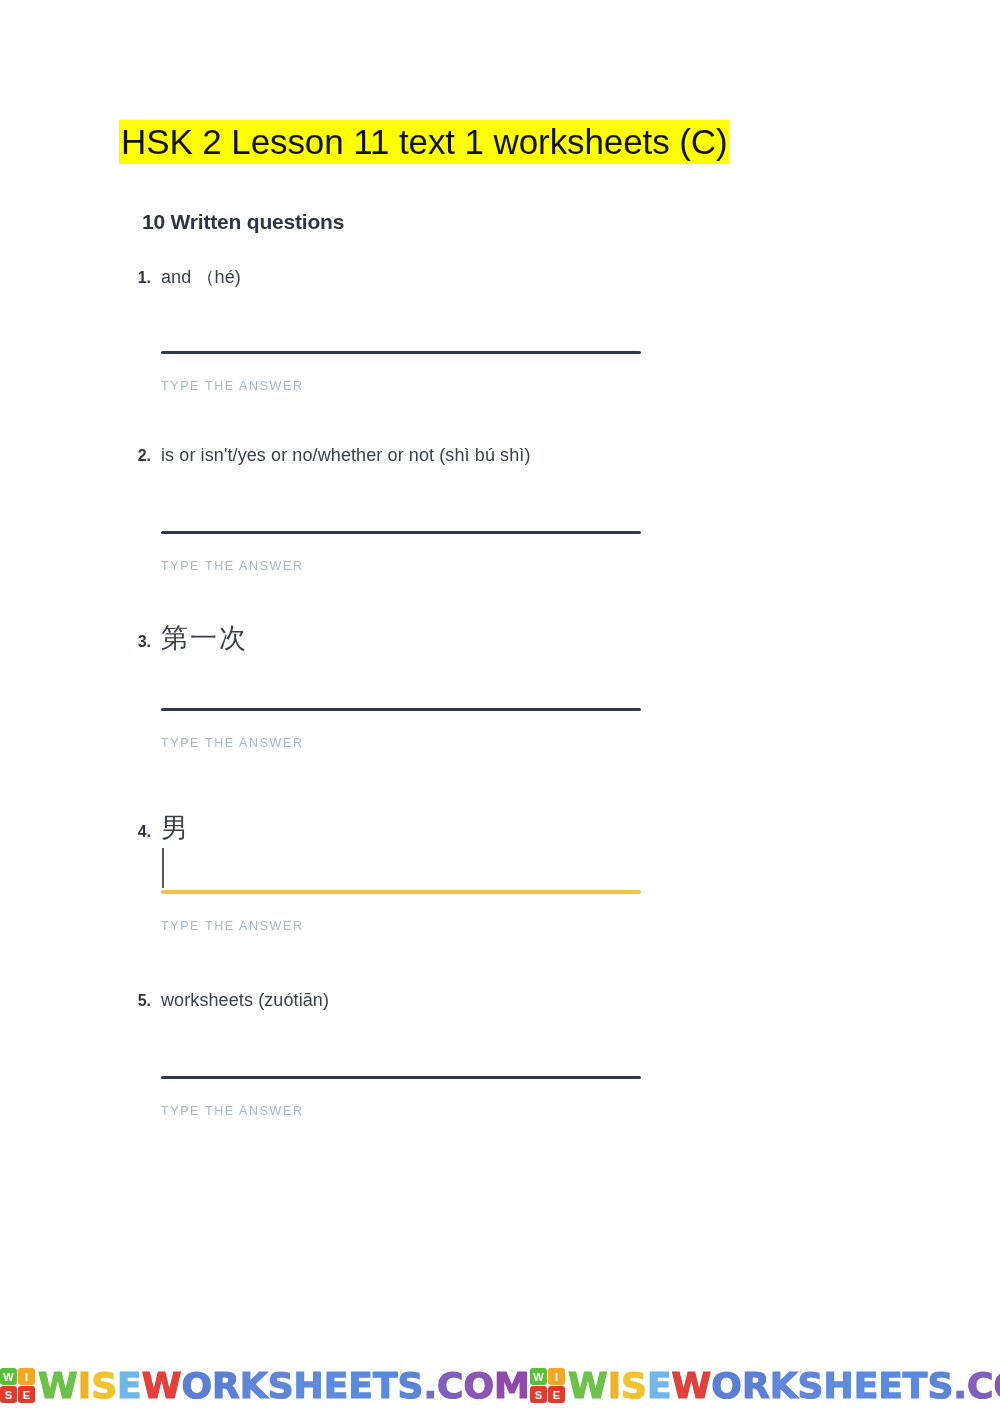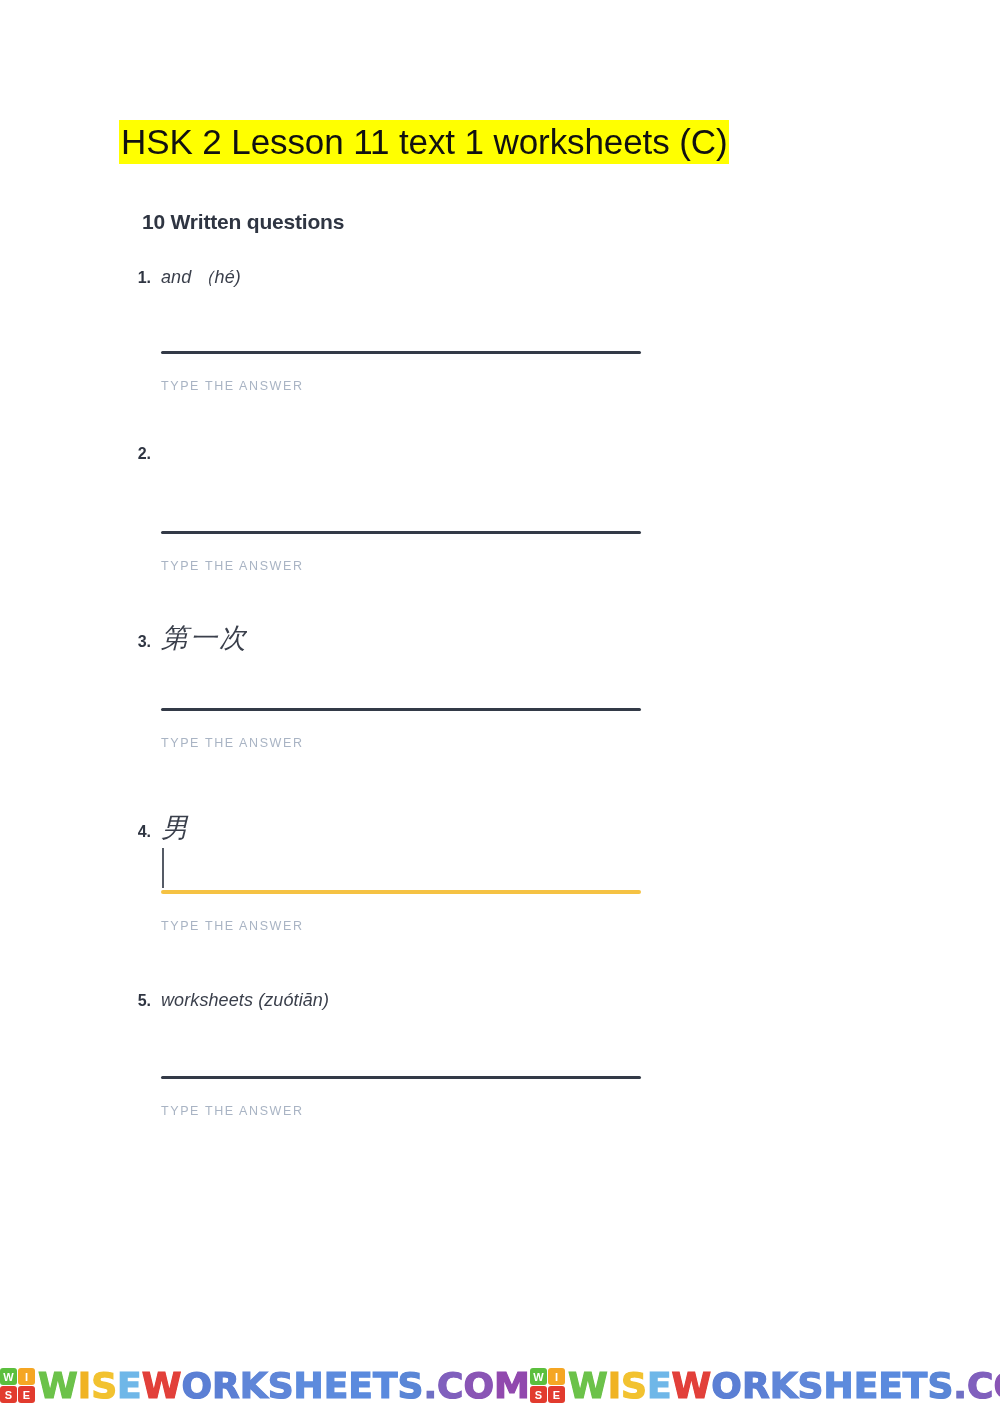--- a/index.html
+++ b/index.html
@@ -65,21 +65,20 @@
     color: #2f3542;
     min-width: 18px;
     text-align: right;
   }
   .q-text {
     font-size: 18px;
     font-weight: 400;
     color: #3a3f4b;
     letter-spacing: 0.1px;
     white-space: nowrap;
-    font-style: italic;
   }
   .q-text.cjk {
     font-family: "DejaVu Serif", "Liberation Serif", serif;
     font-size: 27px;
     line-height: 32px;
     letter-spacing: 2px;
   }
 
   .answer-area {
     position: relative;
@@ -201,20 +200,21 @@
   <div class="answer-area">
     <div class="answer-slot"></div>
     <div class="answer-rule"></div>
     <div class="answer-hint">TYPE THE ANSWER</div>
   </div>
 </div>
 
 <div class="q" id="q2">
   <div class="q-head">
     <span class="q-num">2.</span>
+    <span class="q-text">is or isn't/yes or no/whether or not  (shì bú shì)</span>
   </div>
   <div class="answer-area">
     <div class="answer-slot"></div>
     <div class="answer-rule"></div>
     <div class="answer-hint">TYPE THE ANSWER</div>
   </div>
 </div>
 
 <div class="q" id="q3">
   <div class="q-head">

